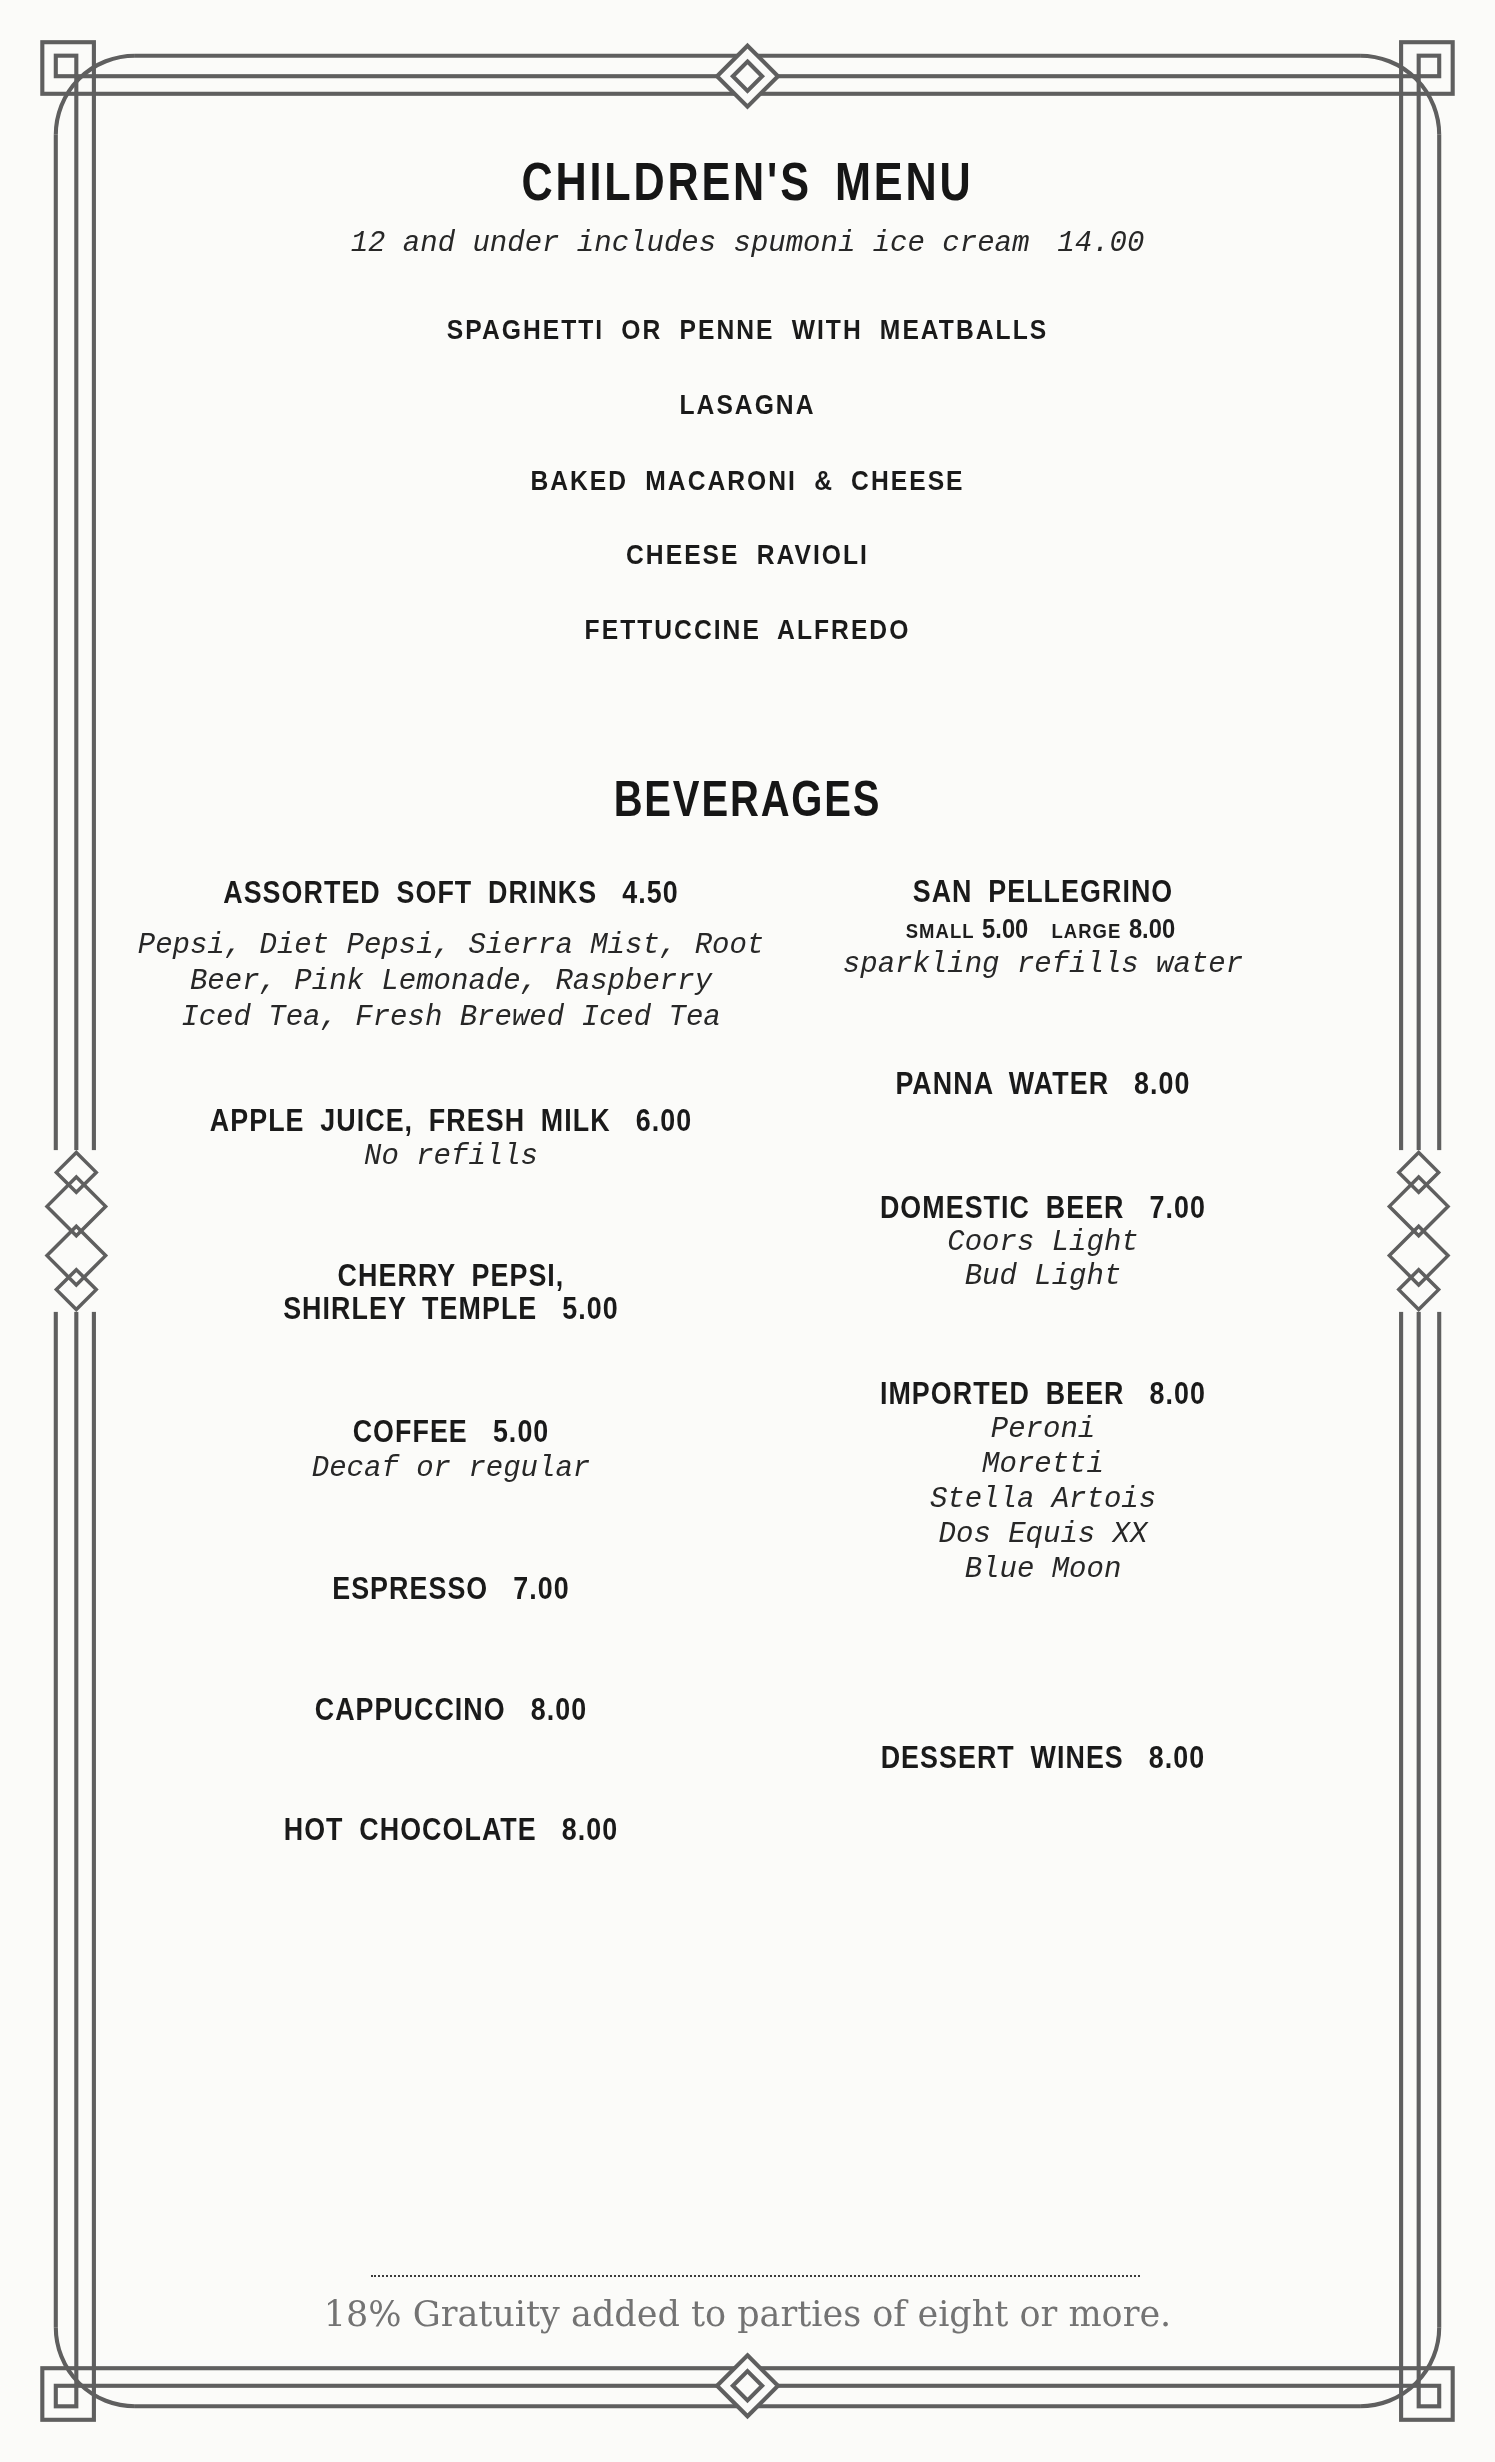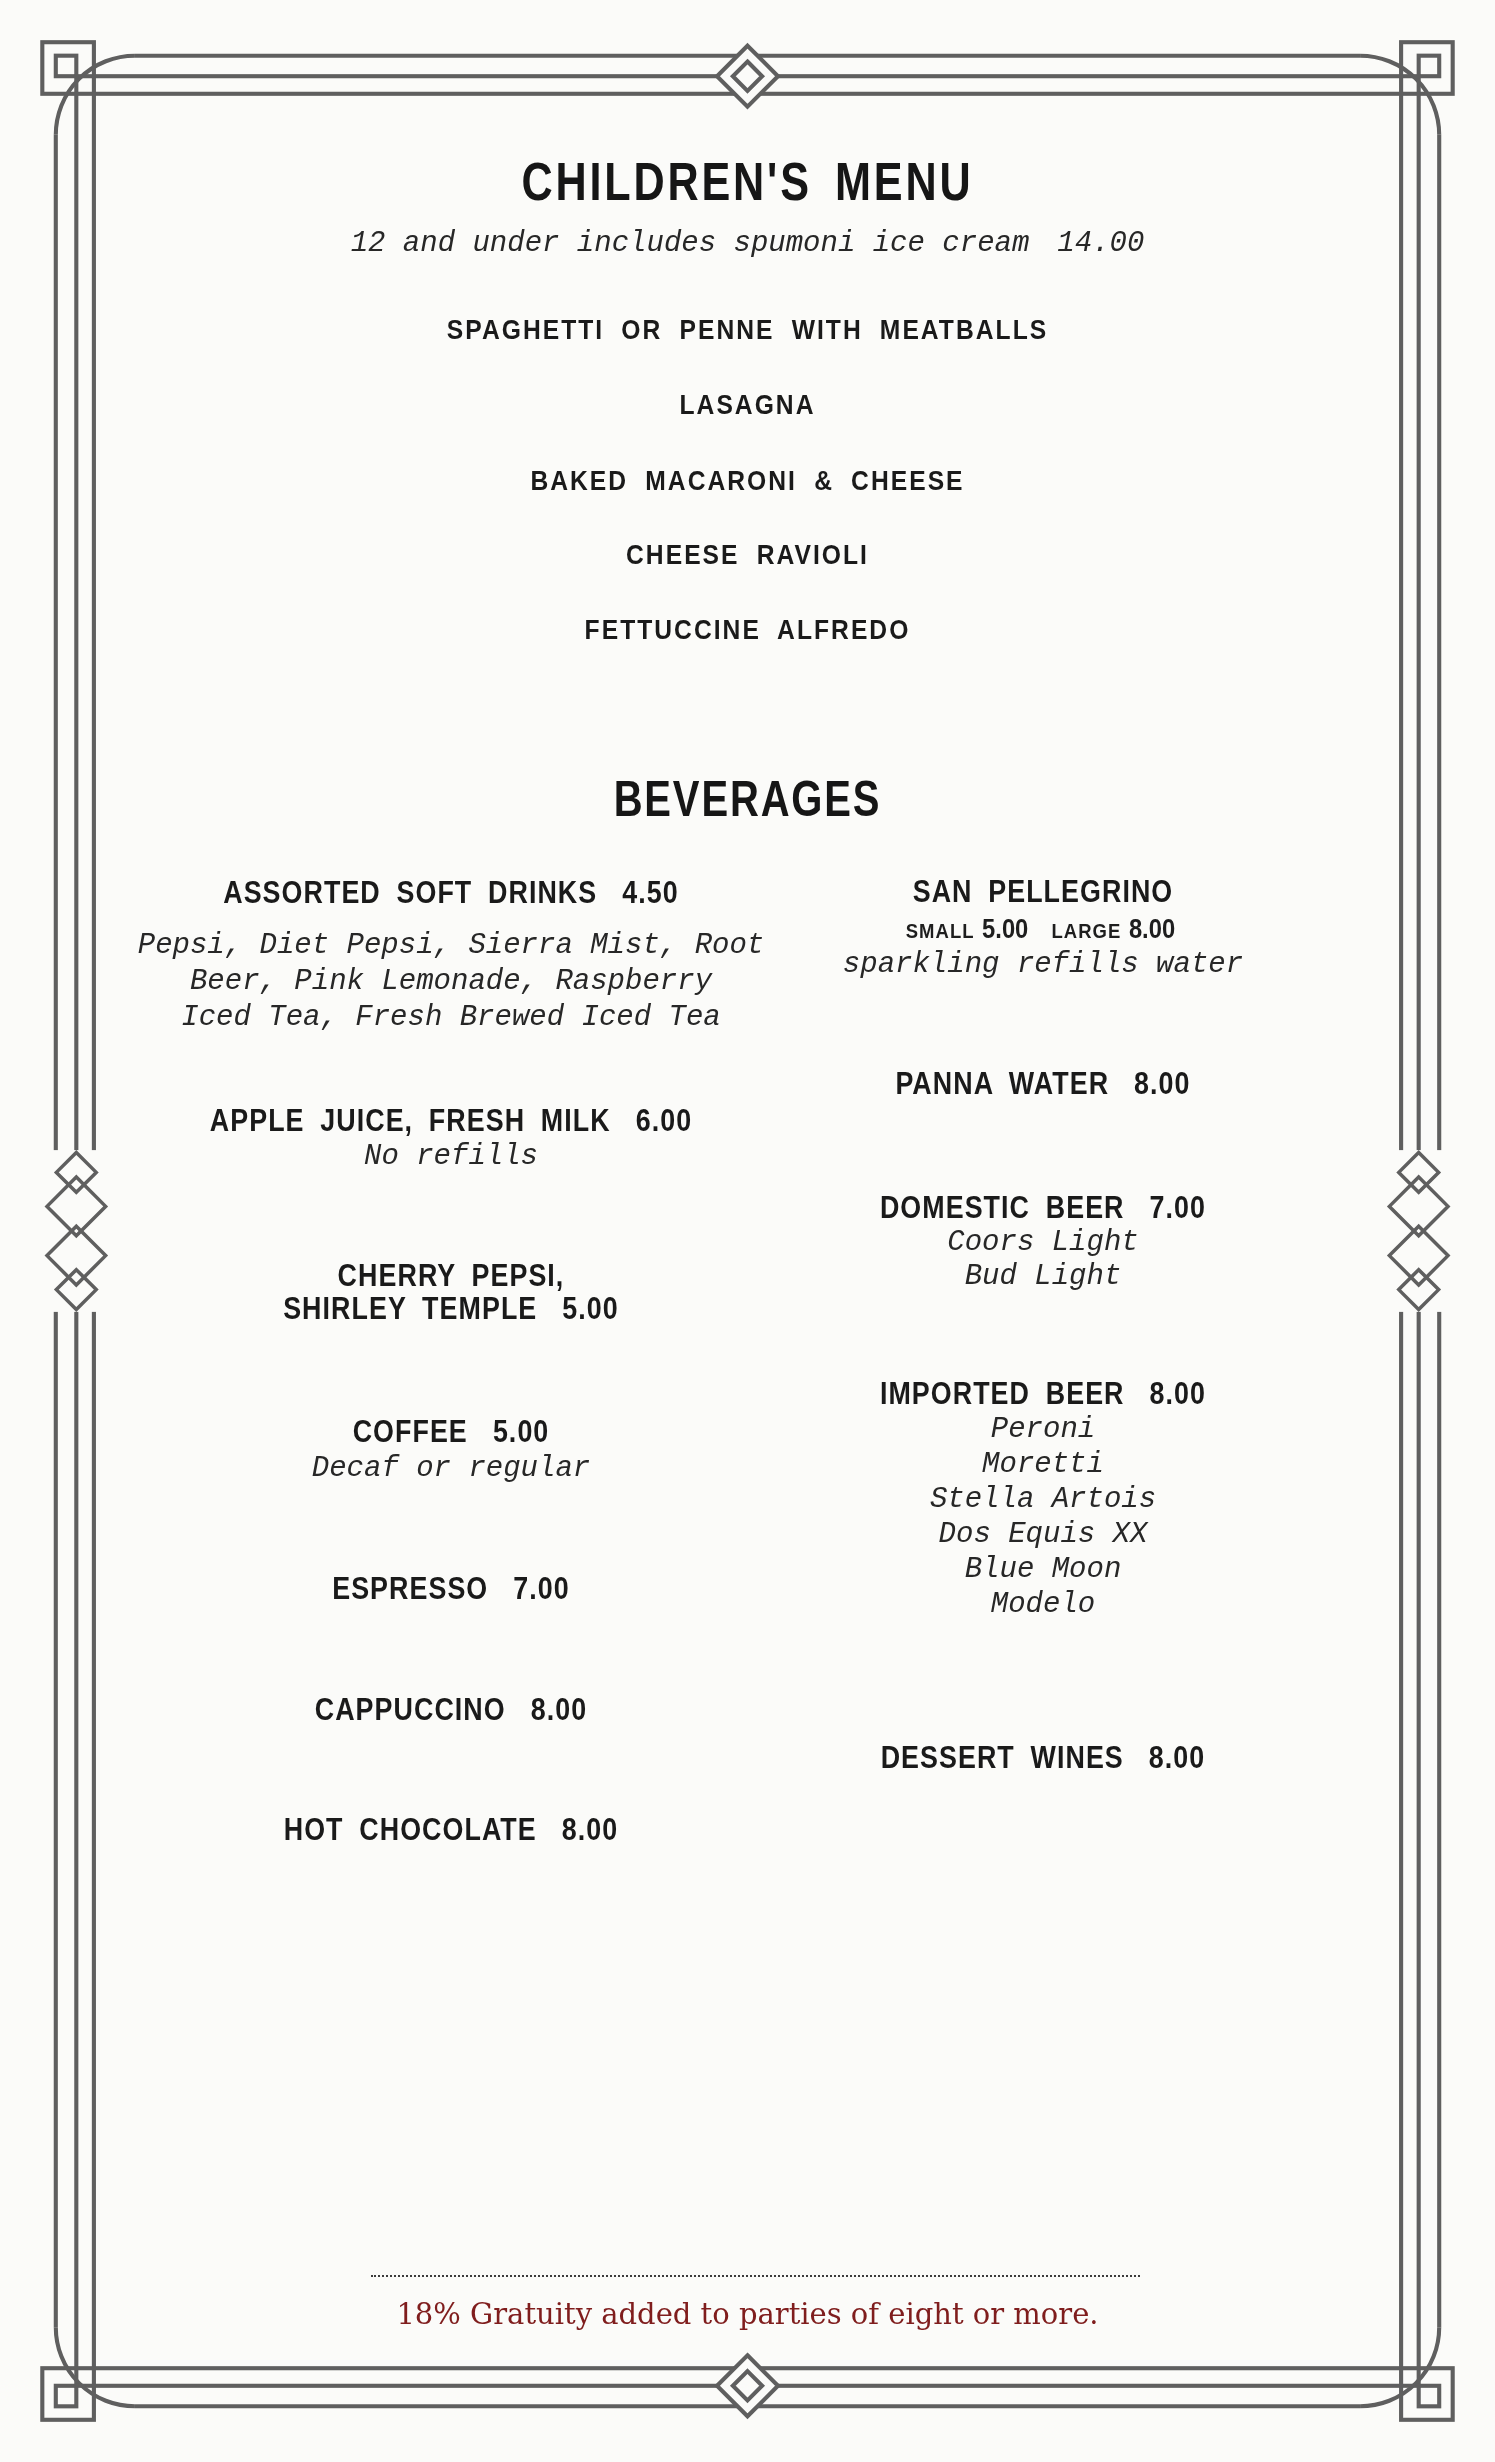--- a/index.html
+++ b/index.html
@@ -55,21 +55,21 @@
   .sizes{line-height:34px;white-space:nowrap;}
   .size-label{font-size:21px;font-weight:700;letter-spacing:1.2px;}
   .size-price{font-size:27px;font-weight:700;margin:0 5.9px;}
   .size-gap{display:inline-block;width:15.2px;}
   .dotted-rule{
     position:absolute;left:371px;top:2275px;width:769px;height:0;
     border-top:2.3px dotted #3c3c3c;
   }
   .footer-note{
     font-family:"DejaVu Serif",serif;
-    font-size:29px;line-height:32px;color:#7f1d1d;
+    font-size:35px;line-height:32px;color:#737373;
   }
 </style>
 </head>
 <body>
 
 <div class="page">
 
   <svg class="frame" width="1495" height="2462" viewBox="0 0 2550 4200">
     <g fill="none" stroke="#5f5f5f" stroke-width="7">
 
@@ -221,21 +221,20 @@
   <div class="abs colR col-heading cond" style="top:1377px">
     <span>IMPORTED BEER</span>
     <span class="price">8.00</span>
   </div>
   <div class="abs colR ital beerlist" style="top:1412px">
     <div>Peroni</div>
     <div>Moretti</div>
     <div>Stella Artois</div>
     <div>Dos Equis XX</div>
     <div>Blue Moon</div>
-    <div>Modelo</div>
   </div>
 
   <div class="abs colR col-heading cond" style="top:1741px">
     <span>DESSERT WINES</span>
     <span class="price">8.00</span>
   </div>
 
   <div class="dotted-rule"></div>
   <div class="abs full footer-note" style="top:2298px">18% Gratuity added to parties of eight or more.</div>
 

